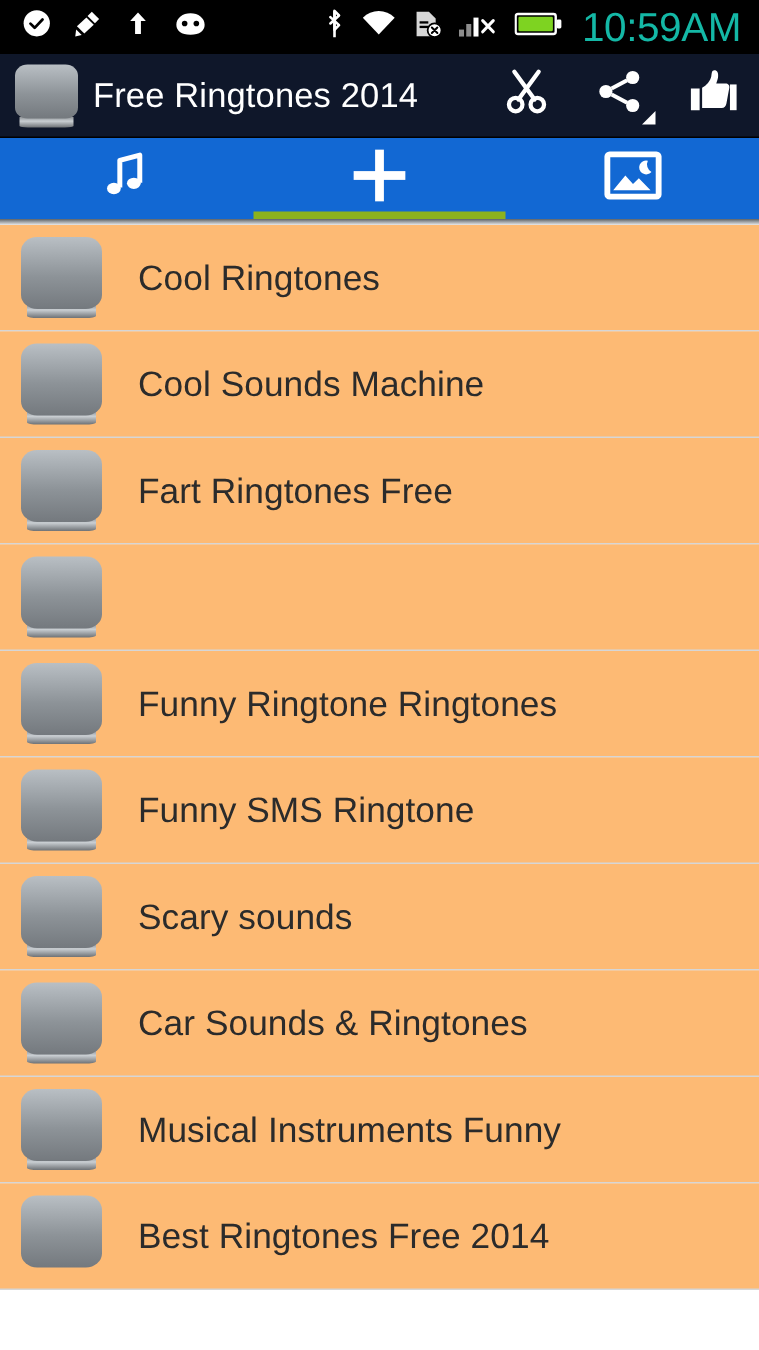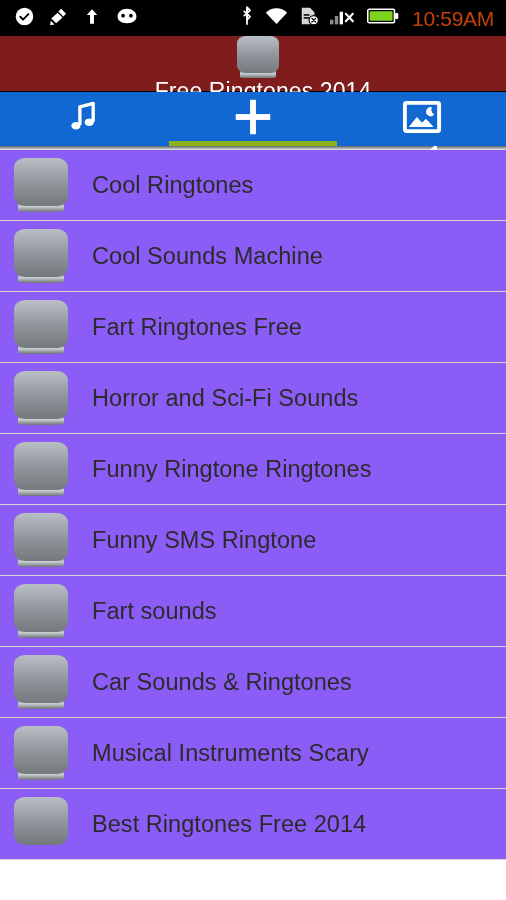--- a/index.html
+++ b/index.html
@@ -14,34 +14,33 @@
   
   .statusbar {
     position:relative; height:36px; width:100%;
     background:#000000;
     display:flex; align-items:center;
     padding:0 8px 0 14px;
   }
   .sb-left { display:flex; align-items:center; gap:13px; }
   .sb-right { margin-left:auto; display:flex; align-items:center; gap:11px; padding-right:4px; }
   .sb-time {
-    color:#c2410c; font-size:21px; letter-spacing:-0.3px;
+    color:#14b8a6; font-size:27px; letter-spacing:-0.3px;
     font-family:"Liberation Sans", sans-serif; line-height:1;
     margin-left:2px;
   }
   .sb-ico { display:block; }
 
   
   .actionbar {
     position:relative; height:56px; width:100%;
-    background:#7f1d1d;
+    background:#0f172a;
     display:flex; align-items:center;
     padding-left:10px;
     border-bottom:1px solid #000;
-    flex-direction:column;
   }
   .ab-title {
     color:#ffffff; font-size:23px; margin-left:10px;
     letter-spacing:0.1px; white-space:nowrap;
   }
   .ab-actions { margin-left:auto; display:flex; align-items:center; }
   .ab-btn {
     width:62px; height:56px;
     display:flex; align-items:center; justify-content:center;
     position:relative;
@@ -94,21 +93,21 @@
     background:linear-gradient(180deg,#5d6266 0%,#9b9fa2 45%,#e8e8e8 100%);
   }
 
   
   .listwrap { position:relative; height:786px; background:#ffffff; overflow:hidden; }
   .row {
     height:71px; width:100%;
     display:flex; align-items:center;
     padding-left:14px;
     border-bottom:1px solid #d6d6d6;
-    background:#8b5cf6;
+    background:#fdba74;
   }
   .row .appicon { width:54px; height:54px; }
   .row .label {
     margin-left:24px;
     font-size:23.5px;
     color:#2b2b2b;
     letter-spacing:0.05px;
     white-space:nowrap;
   }
   
@@ -317,21 +316,20 @@
       <span class="appicon">
         <span class="plate"></span>
           <span class="body"><span class="face">
           <svg viewBox="0 0 24 24">
                 <path d="M9.6 16.4V6.2l8.2-2.1v9.9" fill="none" stroke="#fff" stroke-width="1.9" stroke-linejoin="round"></path>
                 <ellipse cx="7.2" cy="16.8" rx="2.7" ry="2.2" fill="#fff"></ellipse>
                 <ellipse cx="15.4" cy="14.4" rx="2.7" ry="2.2" fill="#fff"></ellipse>
               </svg>
         </span></span>
       </span>
-      <span class="label">Horror and Sci-Fi Sounds</span>
     </div>
 
     <div class="row">
       <span class="appicon">
         <span class="plate"></span>
           <span class="body"><span class="face">
           <svg viewBox="0 0 24 24">
                 <path d="M9.6 16.4V6.2l8.2-2.1v9.9" fill="none" stroke="#fff" stroke-width="1.9" stroke-linejoin="round"></path>
                 <ellipse cx="7.2" cy="16.8" rx="2.7" ry="2.2" fill="#fff"></ellipse>
                 <ellipse cx="15.4" cy="14.4" rx="2.7" ry="2.2" fill="#fff"></ellipse>
@@ -359,21 +357,21 @@
       <span class="appicon">
         <span class="plate"></span>
           <span class="body"><span class="face">
           <svg viewBox="0 0 24 24">
                 <path d="M9.6 16.4V6.2l8.2-2.1v9.9" fill="none" stroke="#fff" stroke-width="1.9" stroke-linejoin="round"></path>
                 <ellipse cx="7.2" cy="16.8" rx="2.7" ry="2.2" fill="#fff"></ellipse>
                 <ellipse cx="15.4" cy="14.4" rx="2.7" ry="2.2" fill="#fff"></ellipse>
               </svg>
         </span></span>
       </span>
-      <span class="label">Fart sounds</span>
+      <span class="label">Scary sounds</span>
     </div>
 
     <div class="row">
       <span class="appicon">
         <span class="plate"></span>
           <span class="body"><span class="face">
           <svg viewBox="0 0 24 24">
                 <path d="M9.6 16.4V6.2l8.2-2.1v9.9" fill="none" stroke="#fff" stroke-width="1.9" stroke-linejoin="round"></path>
                 <ellipse cx="7.2" cy="16.8" rx="2.7" ry="2.2" fill="#fff"></ellipse>
                 <ellipse cx="15.4" cy="14.4" rx="2.7" ry="2.2" fill="#fff"></ellipse>
@@ -388,21 +386,21 @@
       <span class="appicon">
         <span class="plate"></span>
           <span class="body"><span class="face">
           <svg viewBox="0 0 24 24">
                 <path d="M9.6 16.4V6.2l8.2-2.1v9.9" fill="none" stroke="#fff" stroke-width="1.9" stroke-linejoin="round"></path>
                 <ellipse cx="7.2" cy="16.8" rx="2.7" ry="2.2" fill="#fff"></ellipse>
                 <ellipse cx="15.4" cy="14.4" rx="2.7" ry="2.2" fill="#fff"></ellipse>
               </svg>
         </span></span>
       </span>
-      <span class="label">Musical Instruments Scary</span>
+      <span class="label">Musical Instruments Funny</span>
     </div>
 
     <div class="row">
       <span class="appicon">
         <span class="body"><span class="face">
           <svg viewBox="0 0 24 24">
                 <path d="M9.6 16.4V6.2l8.2-2.1v9.9" fill="none" stroke="#fff" stroke-width="1.9" stroke-linejoin="round"></path>
                 <ellipse cx="7.2" cy="16.8" rx="2.7" ry="2.2" fill="#fff"></ellipse>
                 <ellipse cx="15.4" cy="14.4" rx="2.7" ry="2.2" fill="#fff"></ellipse>
               </svg>

